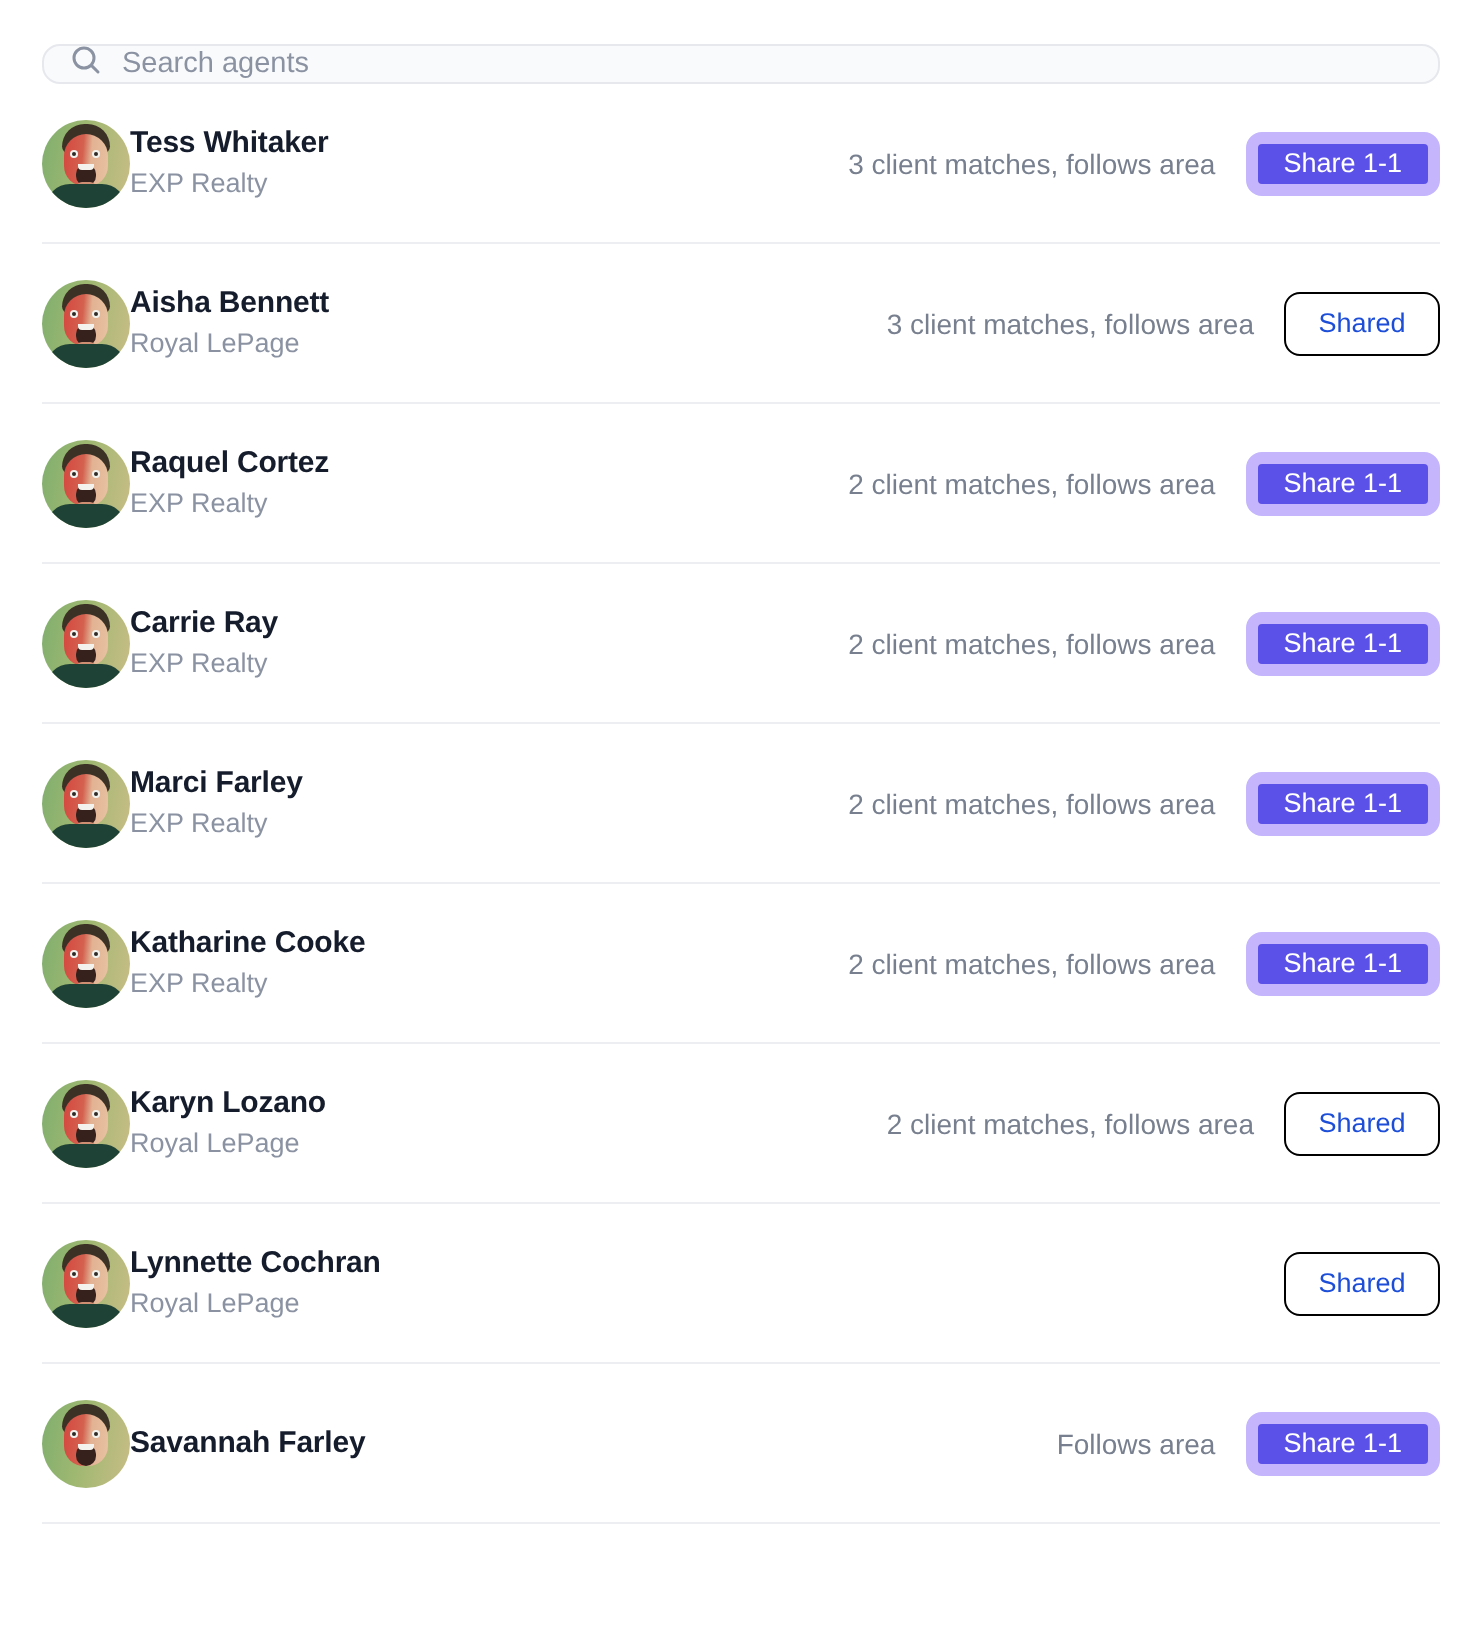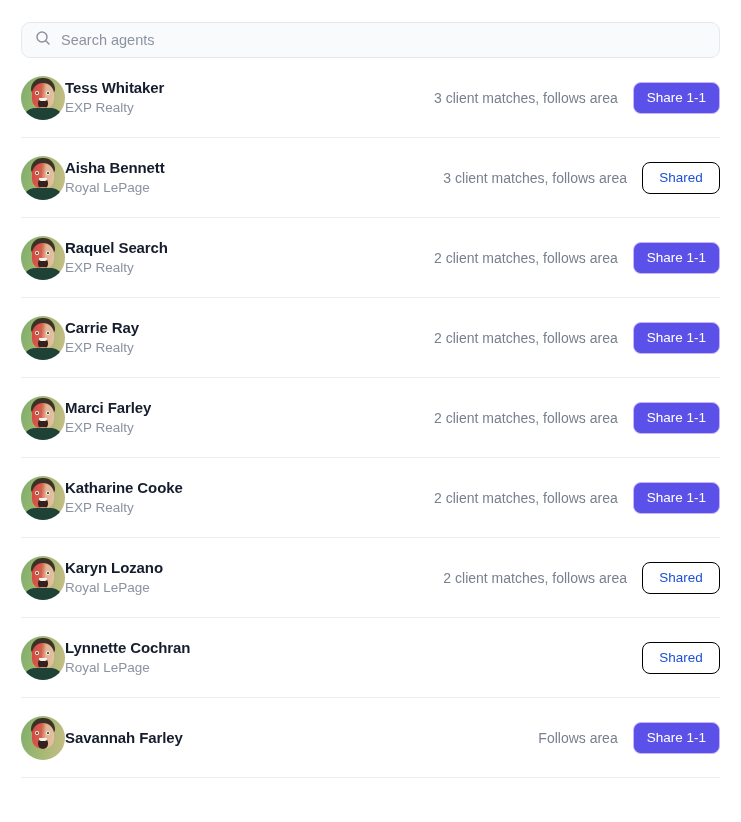--- a/index.html
+++ b/index.html
@@ -61,21 +61,21 @@
 
   .close-button svg { display: block; }
 
   
   .search-area {
     padding: 22px 21px 0 21px;
     flex: 0 0 auto;
   }
 
   .search-box {
-    height: 36px;
+    height: 20px;
     border: 1px solid #e6e8ed;
     background: #f9fafb;
     border-radius: 9px;
     display: flex;
     align-items: center;
     padding: 0 13px;
     gap: 10px;
   }
 
   .search-icon { flex: 0 0 auto; display: block; }
@@ -224,21 +224,21 @@
     font-size: 13.5px;
     display: flex;
     align-items: center;
     justify-content: center;
     white-space: nowrap;
     cursor: pointer;
   }
 
   .share-button.active {
     background: #5b50e8;
-    border: 1px solid #c4b5fd;
+    border: 6px solid #c4b5fd;
     color: #ffffff;
   }
 
   .share-button.shared {
     background: #ffffff;
     border: 1px solid #000000;
     color: #1d4ed8;
     cursor: default;
   }
 </style>
@@ -301,21 +301,21 @@
         <div class="avatar">
           <span class="hair"></span>
           <span class="face"></span>
           <span class="eye-l"></span>
           <span class="eye-r"></span>
           <span class="mouth"></span>
           <span class="neck"></span>
           <span class="shirt"></span>
         </div>
         <div class="agent-identity">
-          <div class="agent-name">Raquel Search</div>
+          <div class="agent-name">Raquel Cortez</div>
           <div class="agent-brokerage">EXP Realty</div>
         </div>
         <div class="row-spacer"></div>
         <div class="agent-meta">2 client matches, follows area</div>
         <button class="share-button active">Share 1-1</button>
       </div>
       <div class="agent-row">
         <div class="avatar">
           <span class="hair"></span>
           <span class="face"></span>

